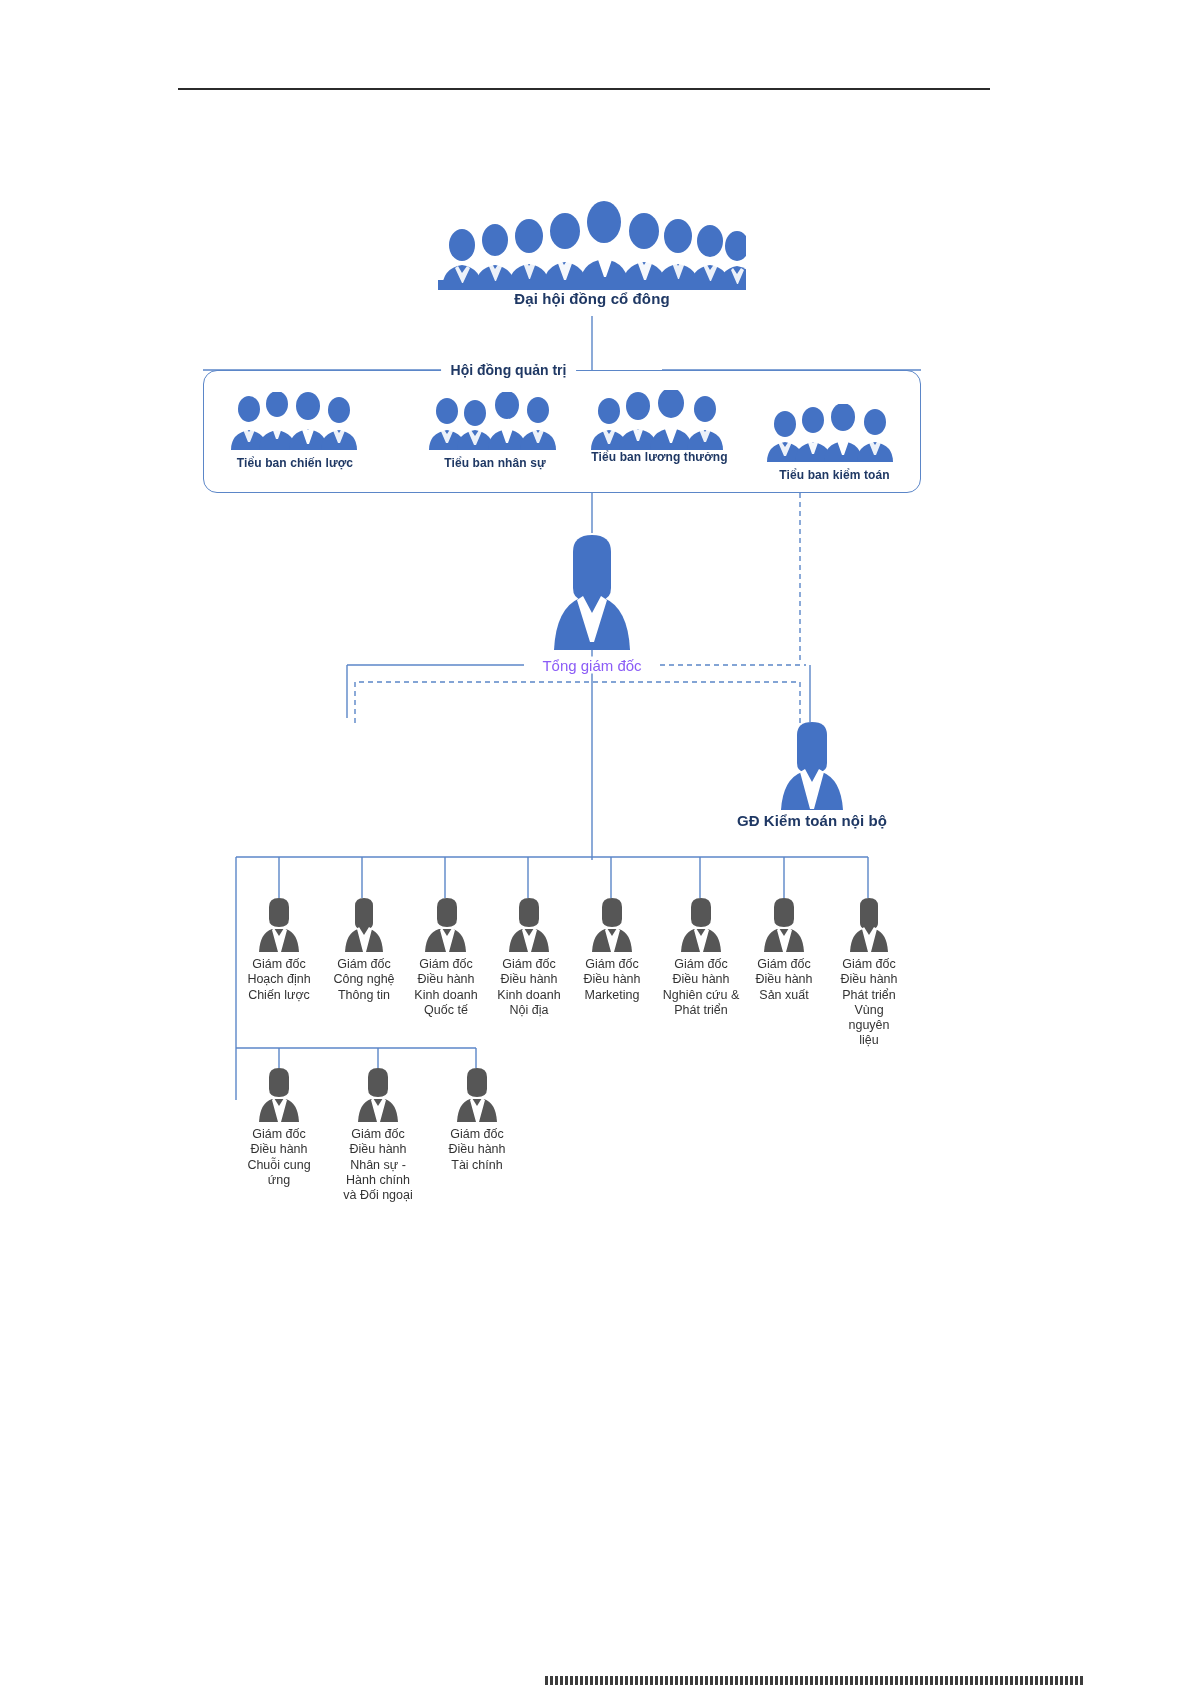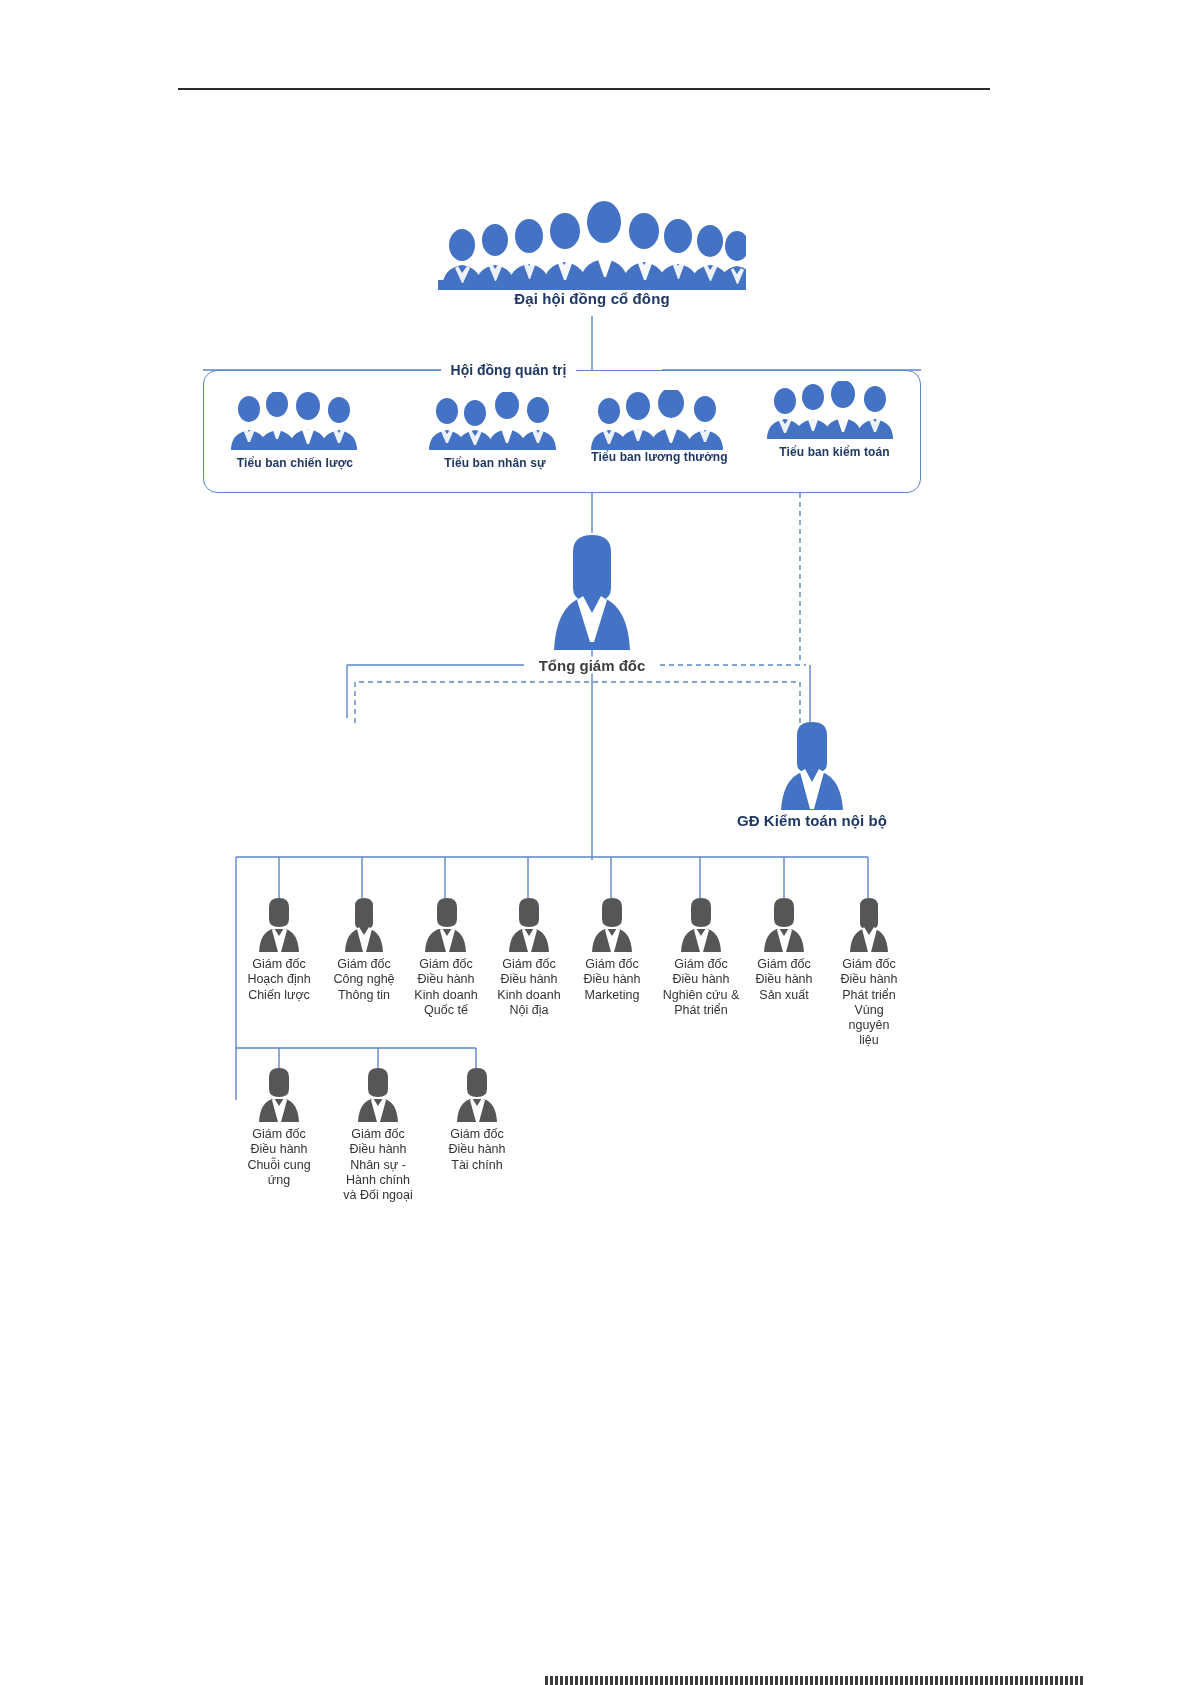--- a/index.html
+++ b/index.html
@@ -103,23 +103,23 @@
     font-weight: bold;
     white-space: nowrap;
   }
   .ceo-label {
     position: absolute;
     left: 592px;
     top: 665px;
     transform: translate(-50%, -50%);
     background: #ffffff;
     padding: 0 8px;
-    color: #404040;
+    color: #8b5cf6;
     font-size: 15px;
-    font-weight: bold;
+    font-weight: normal;
     white-space: nowrap;
   }
 </style>
 </head>
 <body>
 
 <div class="page">
 
   <div class="top-rule"></div>
 
@@ -269,21 +269,21 @@
         <g fill="#ffffff">
           <path d="M80 29 l6 9 l6 -9 l3 2 l-8 22 l-2 0 l-8 -22 z"></path>
           <path d="M49 33 l4 7 l4 -7 l3 1 l-6 17 l-2 0 l-6 -17 z" opacity=".95"></path>
           <path d="M20 38 l4 6 l4 -6 l3 1 l-6 15 l-2 0 l-6 -15 z" opacity=".9"></path>
           <path d="M116 36 l4 6 l4 -6 l3 1 l-6 15 l-2 0 l-6 -15 z" opacity=".9"></path>
         </g>
       </svg>
       <div class="caption" style="margin-top:0">Tiểu ban lương thưởng</div>
     </div>
 
-    <div class="node tier-committee" style="left:757px; top:381px; width:155px;">
+    <div class="node tier-committee" style="left:757px; top:404px; width:155px;">
       <svg class="icon" width="140" height="58" viewBox="0 0 140 58">
         <g fill="#4472C4">
           <ellipse cx="20" cy="20" rx="11" ry="13"></ellipse>
             <path d="M2 58 q0-17 18-20 q18 3 18 20 z"></path>
           <ellipse cx="48" cy="16" rx="11" ry="13"></ellipse>
             <path d="M30 58 q0-17 18-20 q18 3 18 20 z"></path>
           <ellipse cx="78" cy="13" rx="12" ry="14"></ellipse>
             <path d="M59 58 q0-18 19-21 q19 3 19 21 z"></path>
           <ellipse cx="110" cy="18" rx="11" ry="13"></ellipse>
             <path d="M92 58 q0-17 18-20 q18 3 18 20 z"></path>

